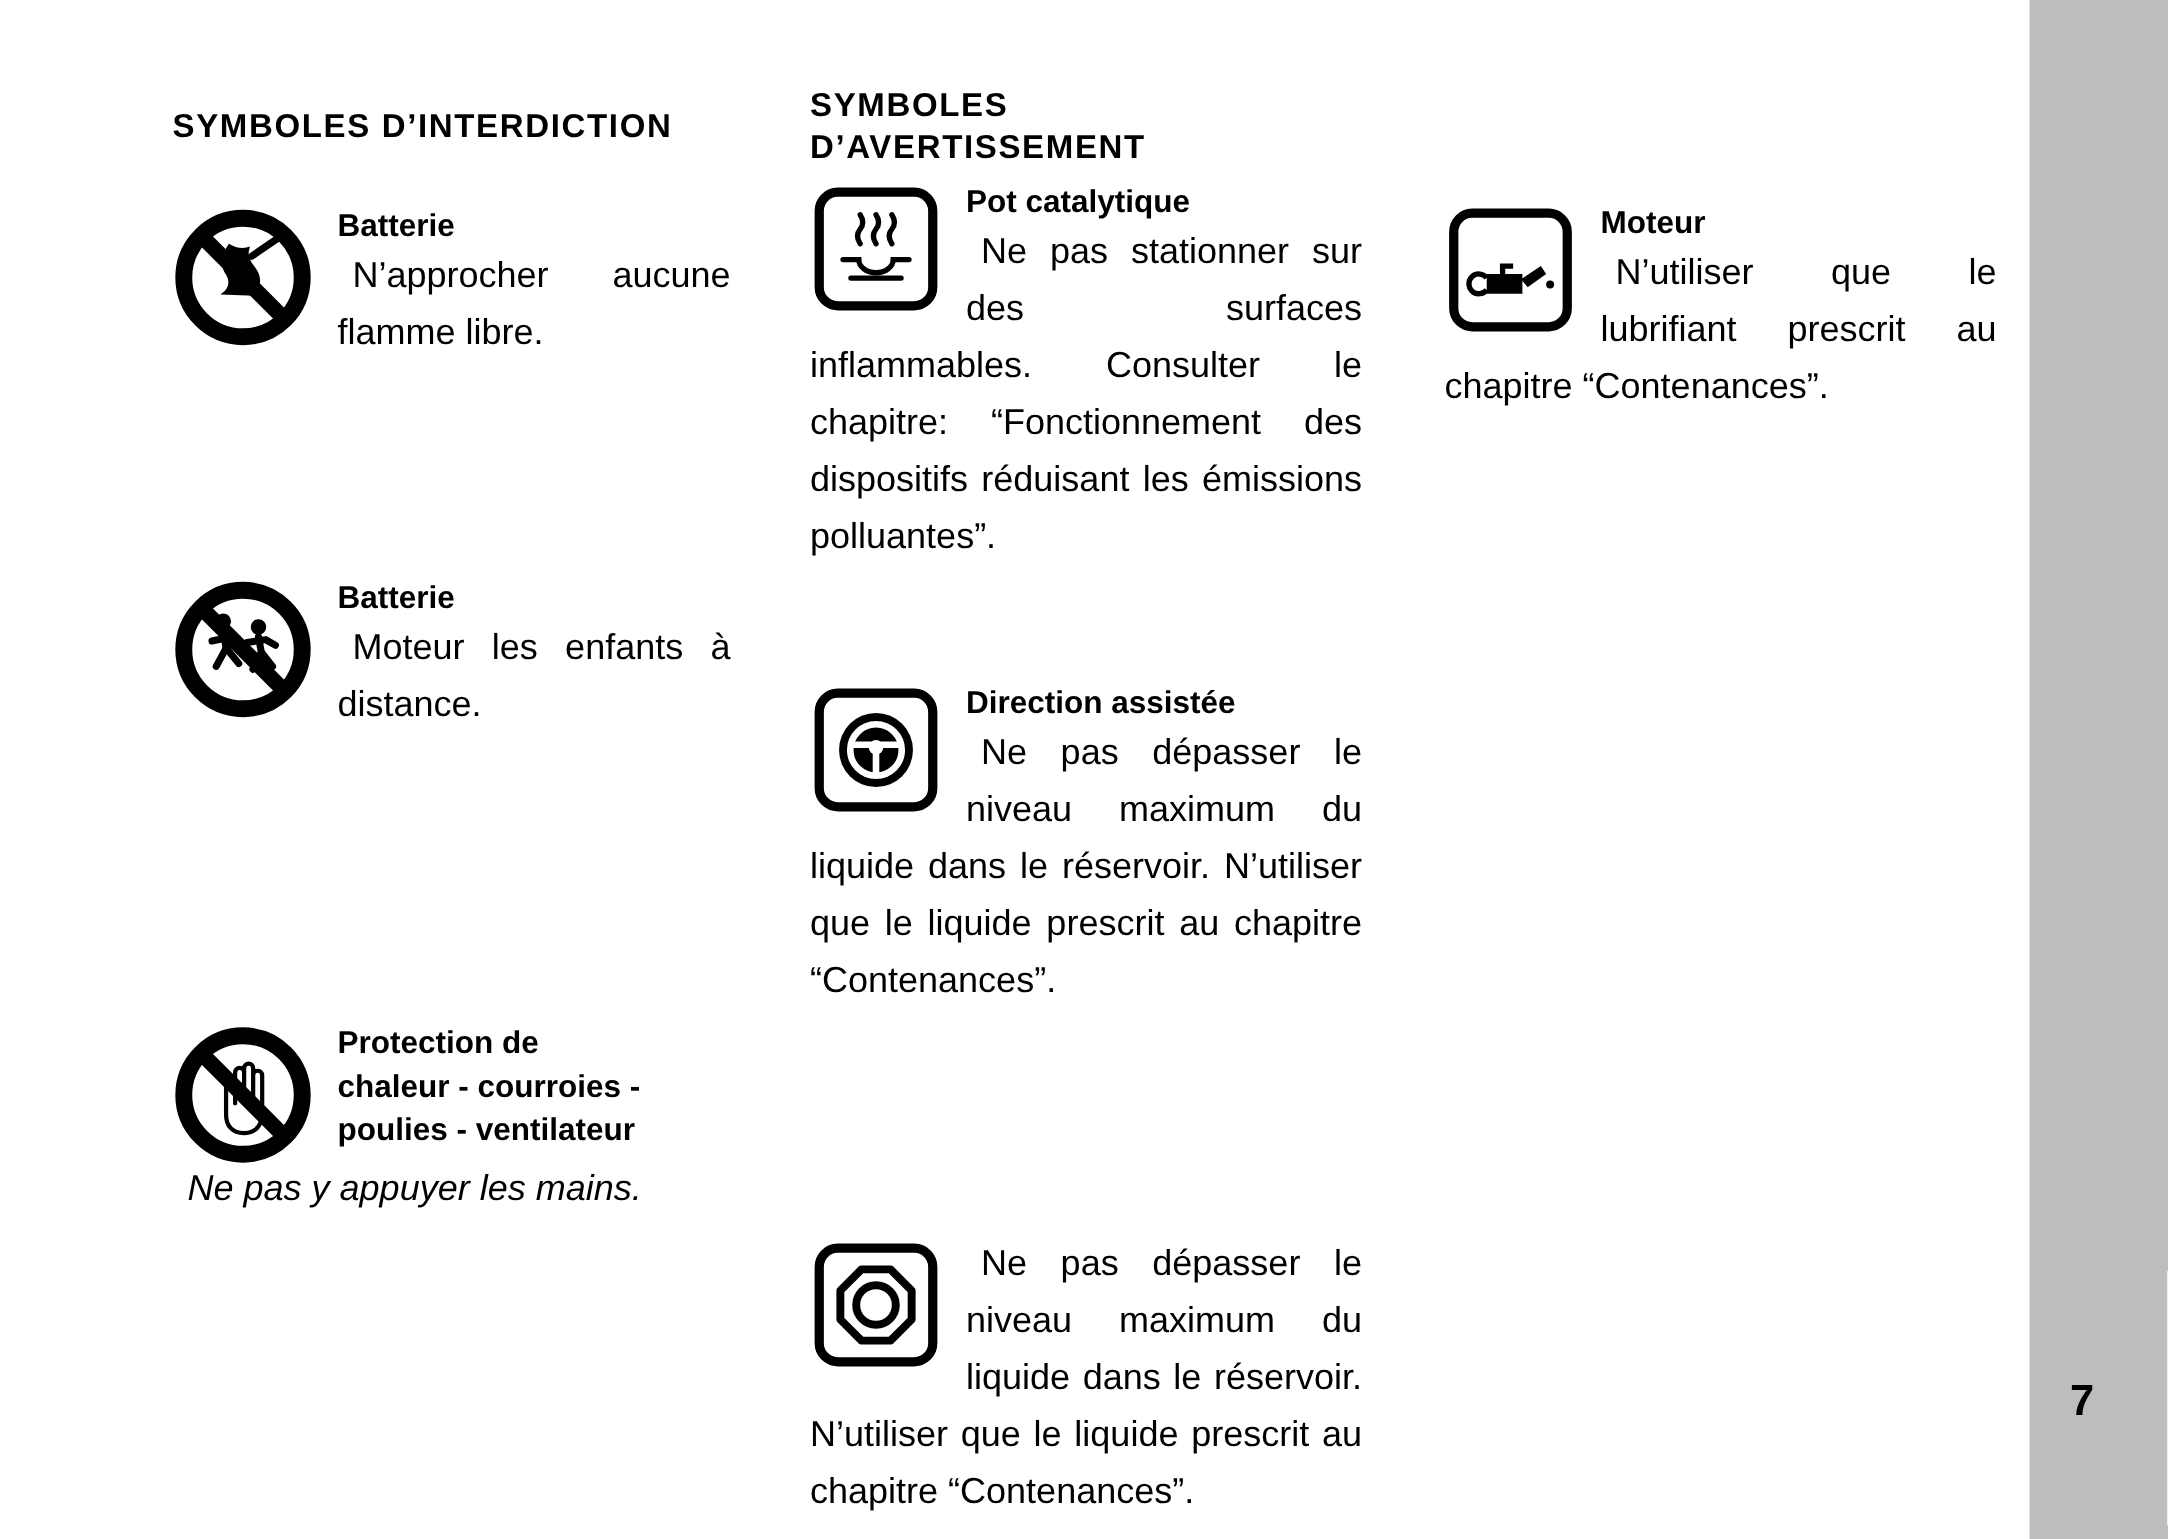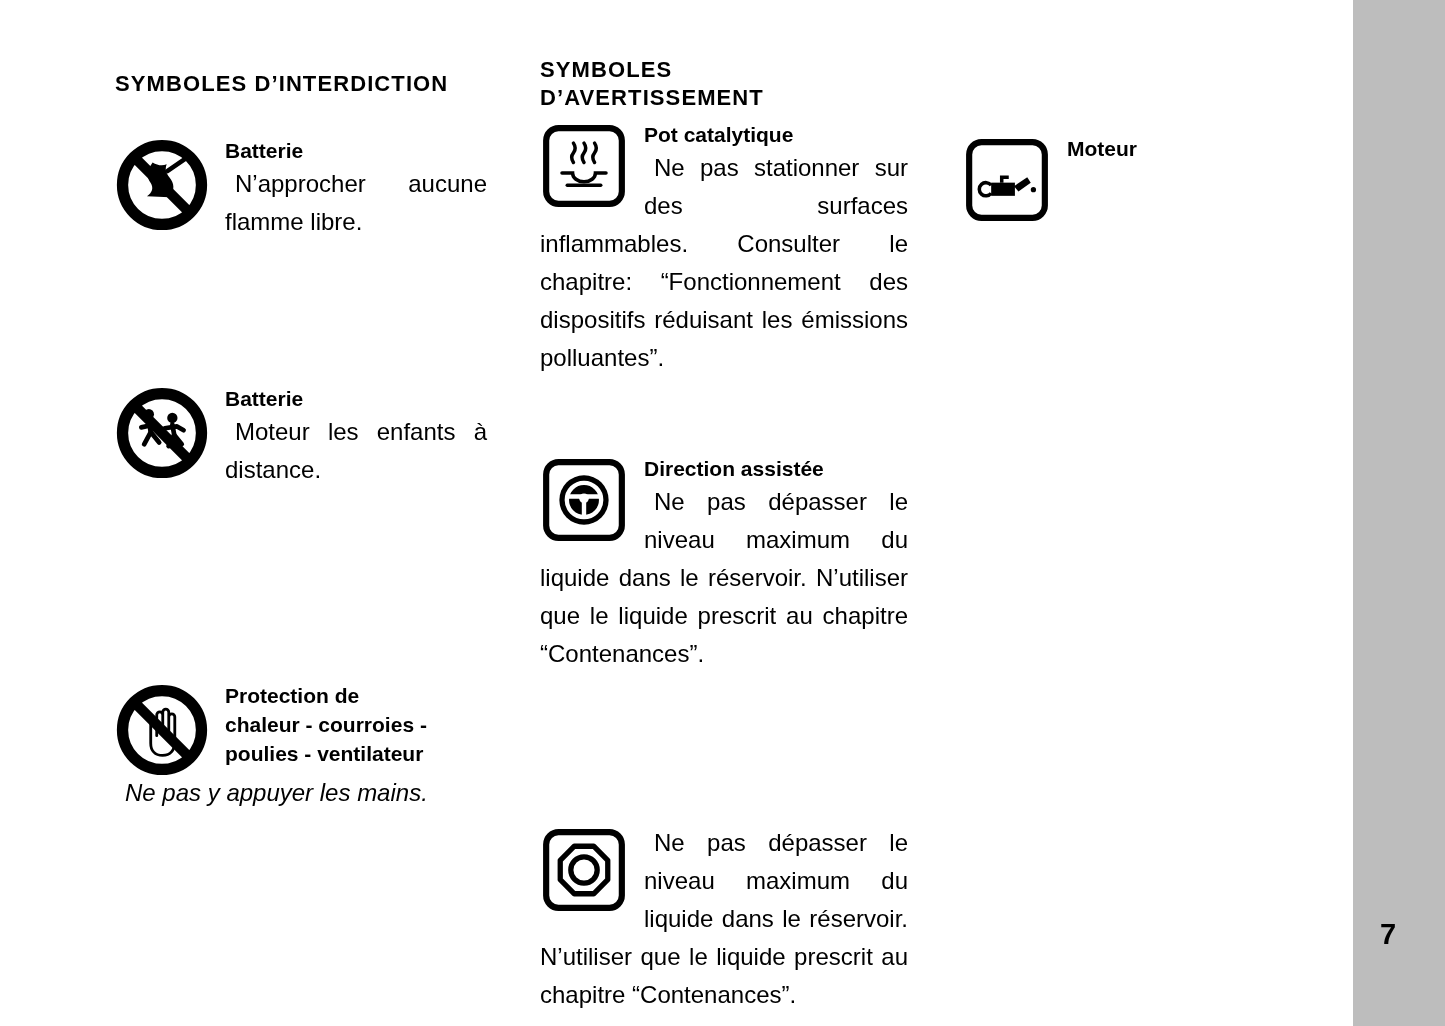--- a/index.html
+++ b/index.html
@@ -175,14 +175,15 @@
       <svg width="88" height="88" viewBox="0 0 100 100">
         <rect x="7" y="7" width="86" height="86" rx="14" fill="none" stroke="#000" stroke-width="7"></rect>
         <path d="M32 53 h27 v15 h-27 z" fill="#000"></path>
         <path d="M58 57 l15 -10 l4 6 l-14 10 z" fill="#000"></path>
         <path d="M32 56 a7.5 7.5 0 1 0 0 9" fill="none" stroke="#000" stroke-width="4"></path>
         <path d="M44 53 v-6 h8" fill="none" stroke="#000" stroke-width="4"></path>
         <circle cx="80" cy="61" r="3" fill="#000"></circle>
       </svg>
     </span>
     <h2>Moteur</h2>
+    <p>N’utiliser que le lubrifiant prescrit au chapitre “Contenances”.</p>
   </div>
 </section>
 
 </body></html>

